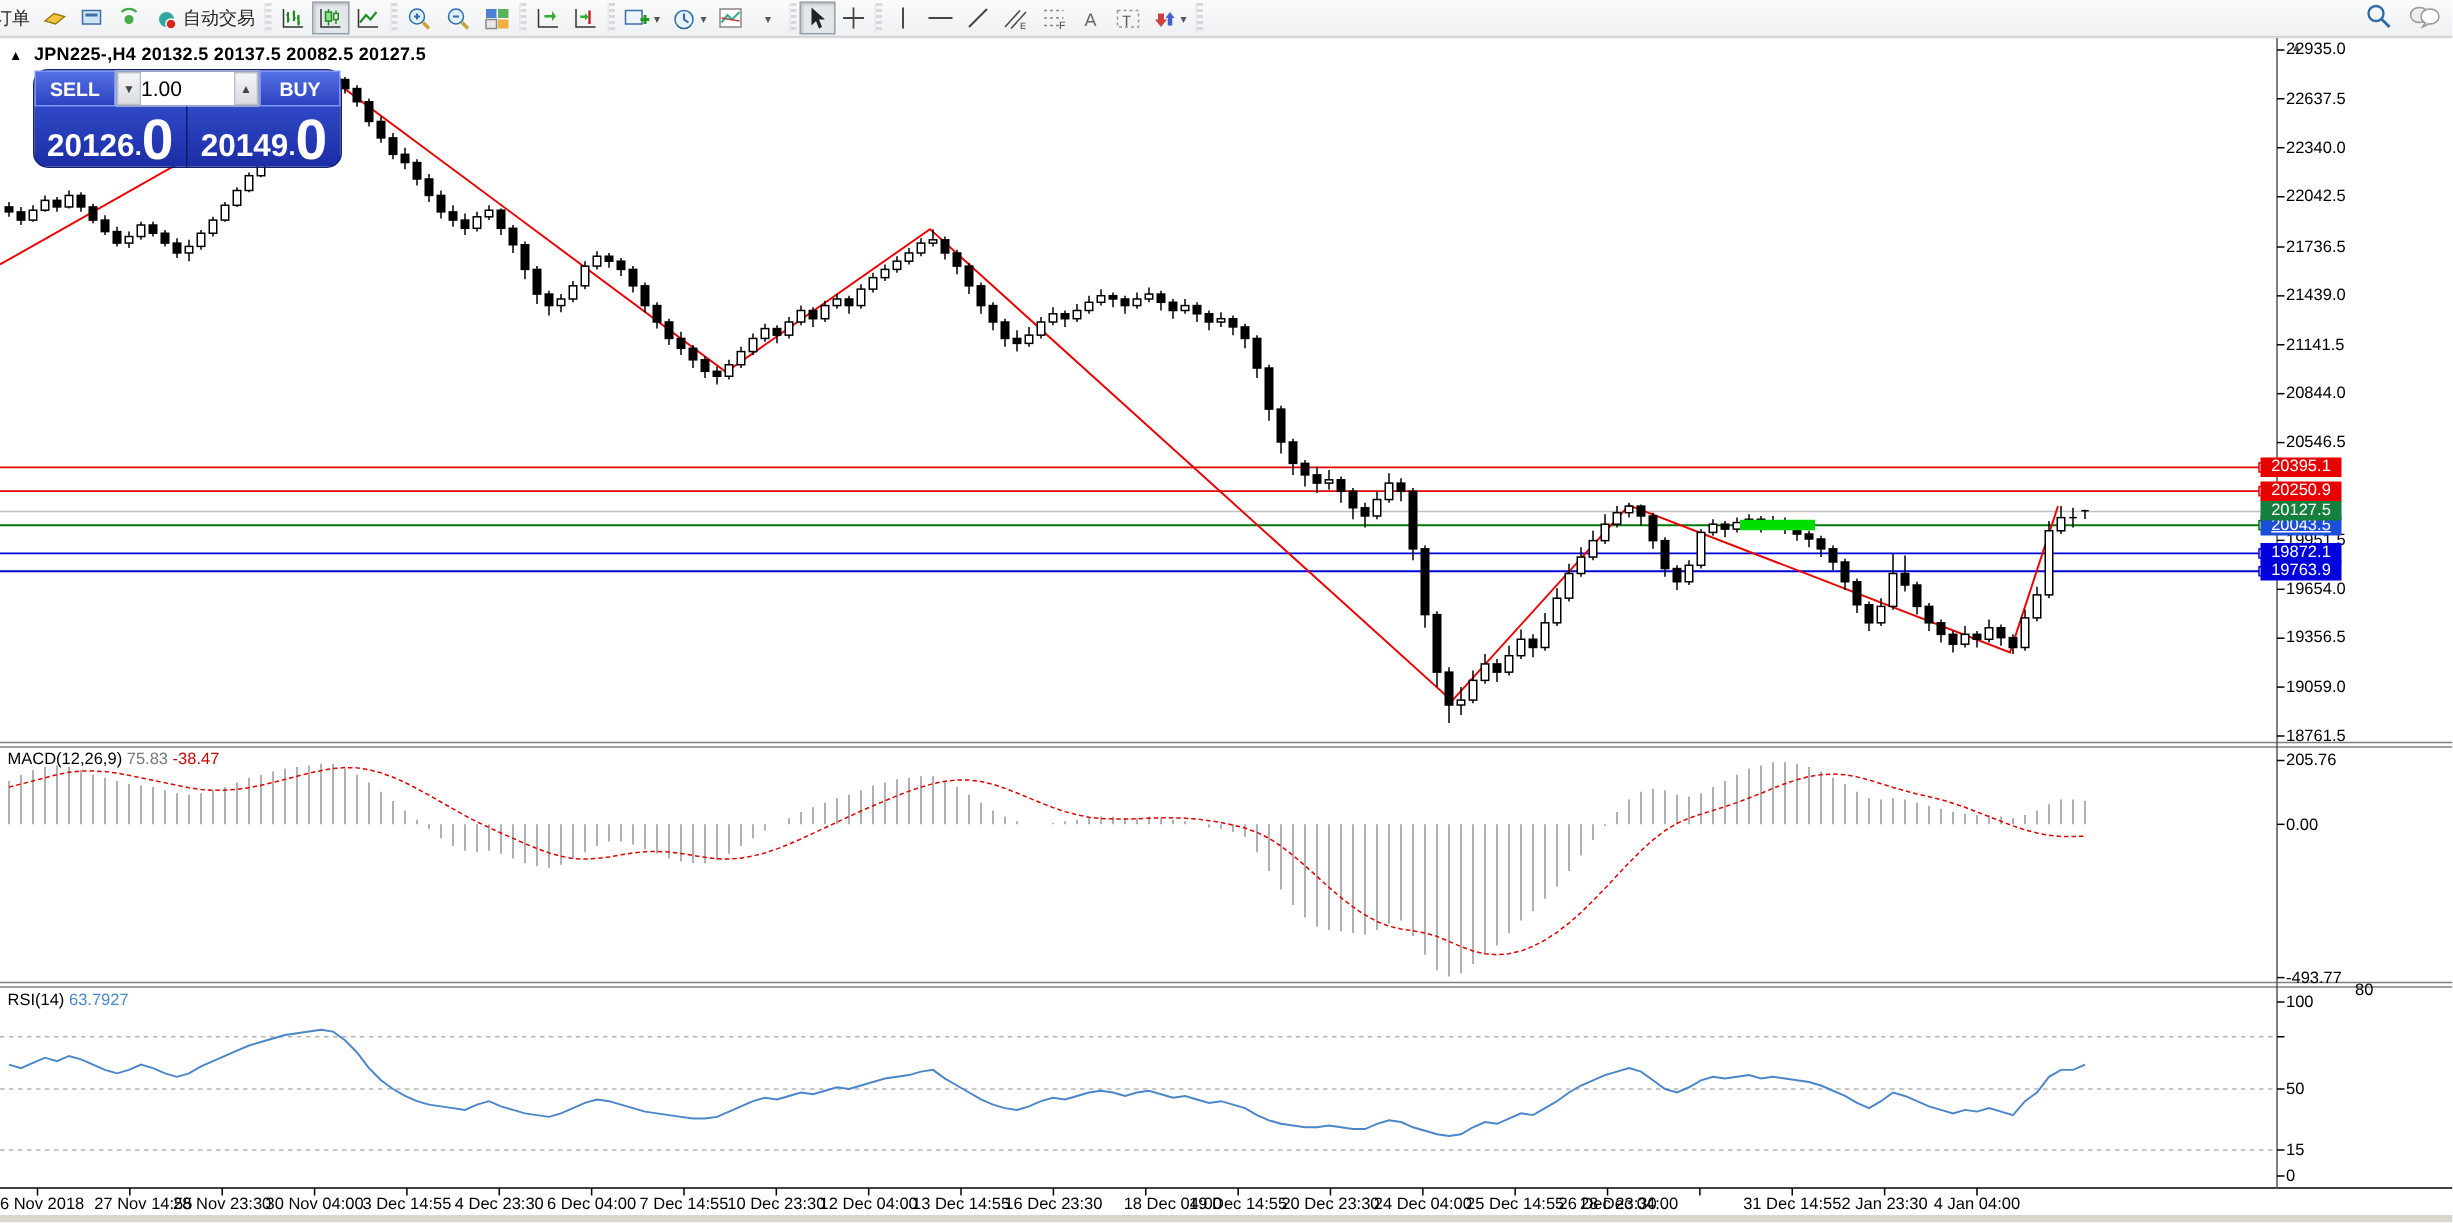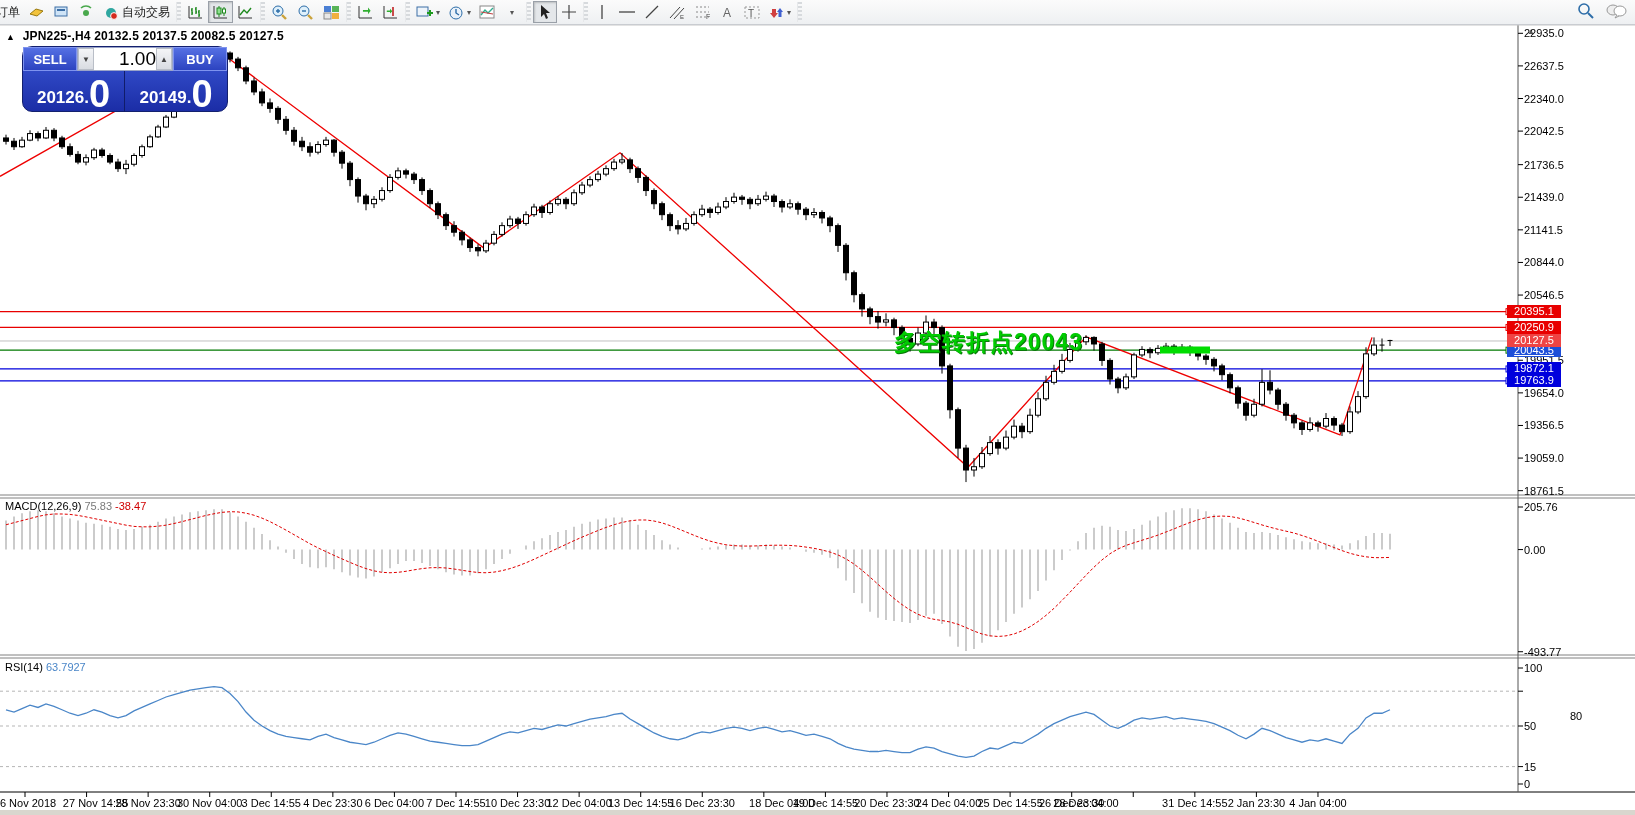--- a/index.html
+++ b/index.html
@@ -36,25 +36,25 @@
                  border-radius:10px; color:#fff; }
   #tp-top { display:flex; height:24px; }
   #sell-btn,#buy-btn { width:54px; height:24px; display:flex; align-items:center; justify-content:center;
             font-size:13px; font-weight:bold; background:linear-gradient(#5570e4,#2c43c0);
             border:1px solid #7e93ef; }
   #vol-box { flex:1; height:24px; background:#fff; border:1px solid #9aa4c8; display:flex;
              align-items:center; color:#000; }
   #vol-box .spin { width:16px; height:100%; background:linear-gradient(#f4f5f7,#d9dce2);
                    border:1px solid #b9bec7; font-size:8px; color:#444;
                    display:flex; align-items:center; justify-content:center; }
-  #vol-value { flex:1; text-align:right; font-size:19px; }
+  #vol-value { flex:1; text-align:left; font-size:14px; }
   #tp-prices { display:flex; height:41px; }
   .tp-price { width:50%; display:flex; align-items:flex-end; justify-content:center; padding-bottom:3px; }
   .tp-price:first-child { border-right:1px solid #101c6a; }
-  .tpp-main { font-size:17px; font-weight:bold; line-height:22px; }
+  .tpp-main { font-size:21px; font-weight:bold; line-height:22px; }
   .tpp-dot  { font-size:17px; font-weight:bold; line-height:22px; }
   .tpp-big  { font-size:38px; font-weight:bold; line-height:30px; }
 
   
   .pane-label { position:absolute; left:5px; font-size:11px; color:#000; }
   .val-gray { color:#7a7a7a; } .val-red { color:#d00000; } .val-blue { color:#4a86c8; }
 
   
   #annotation { position:absolute; left:894px; top:327px; font-size:23px; font-weight:bold;
                 color:#00cc00; text-shadow:1px 1px 0 #0a7a0a; letter-spacing:1px; white-space:nowrap; }
@@ -903,51 +903,50 @@
   <div class="pane-label" style="top:500px">
     <span>MACD(12,26,9)</span>
     <span class="val-gray">75.83</span>
     <span class="val-red">-38.47</span>
   </div>
   <div class="pane-label" style="top:661px">
     <span>RSI(14)</span>
     <span class="val-blue">63.7927</span>
   </div>
 
-  <div id="annotation">多空转折点20043</div>
 
   <div id="labels-layer">
       <div class="axis-lbl" style="top: 27.3px;">22935.0</div>
       <div class="axis-lbl" style="top: 59.9027px;">22637.5</div>
       <div class="axis-lbl" style="top: 92.5055px;">22340.0</div>
       <div class="axis-lbl" style="top: 125.108px;">22042.5</div>
       <div class="axis-lbl" style="top: 158.642px;">21736.5</div>
       <div class="axis-lbl" style="top: 191.245px;">21439.0</div>
       <div class="axis-lbl" style="top: 223.848px;">21141.5</div>
       <div class="axis-lbl" style="top: 256.451px;">20844.0</div>
       <div class="axis-lbl" style="top: 289.053px;">20546.5</div>
       <div class="axis-lbl" style="top: 354.259px;">19951.5</div>
       <div class="axis-lbl" style="top: 386.862px;">19654.0</div>
       <div class="axis-lbl" style="top: 419.464px;">19356.5</div>
       <div class="axis-lbl" style="top: 452.067px;">19059.0</div>
       <div class="axis-lbl" style="top: 484.67px;">18761.5</div>
       <div class="axis-lbl" style="top: 501px;">205.76</div>
       <div class="axis-lbl" style="top: 543.572px;">0.00</div>
       <div class="axis-lbl" style="top: 645.733px;">-493.77</div>
       <div class="axis-lbl" style="top: 662px;">100</div>
-      <div class="axis-lbl" style="top: 710px; padding-left: 46px;">80</div>
+      <div class="axis-lbl" style="top: 654px; padding-left: 46px;">80</div>
       <div class="axis-lbl" style="top: 720px;">50</div>
       <div class="axis-lbl" style="top: 760.6px;">15</div>
       <div class="axis-lbl" style="top: 778px;">0</div>
       <div class="price-tag" style="top: 305.145px; background: rgb(232, 0, 0);">20395.1</div>
       <div class="price-tag" style="top: 320.948px; background: rgb(232, 0, 0);">20250.9</div>
       <div class="price-tag" style="top: 343.677px; background: #1d4ed8; text-decoration: underline;">20043.5</div>
       <div class="price-tag" style="top: 362.46px; background: rgb(0, 0, 221);">19872.1</div>
       <div class="price-tag" style="top: 374.318px; background: rgb(0, 0, 221);">19763.9</div>
-      <div class="price-tag" style="top: 334.471px; background: #ef4444;">20127.5</div>
+      <div class="price-tag" style="top: 334.471px; background: #15803d;">20127.5</div>
       <div class="date-lbl" style="left: 25px; top: 797px;">26 Nov 2018</div>
       <div class="date-lbl" style="left: 86.57px; top: 797px; padding-left: 18px;">27 Nov 14:55</div>
       <div class="date-lbl" style="left: 148.14px; top: 797px;">28 Nov 23:30</div>
       <div class="date-lbl" style="left: 209.71px; top: 797px;">30 Nov 04:00</div>
       <div class="date-lbl" style="left: 271.28px; top: 797px;">3 Dec 14:55</div>
       <div class="date-lbl" style="left: 332.85px; top: 797px;">4 Dec 23:30</div>
       <div class="date-lbl" style="left: 394.42px; top: 797px;">6 Dec 04:00</div>
       <div class="date-lbl" style="left: 455.99px; top: 797px;">7 Dec 14:55</div>
       <div class="date-lbl" style="left: 517.56px; top: 797px;">10 Dec 23:30</div>
       <div class="date-lbl" style="left: 579.13px; top: 797px;">12 Dec 04:00</div>

